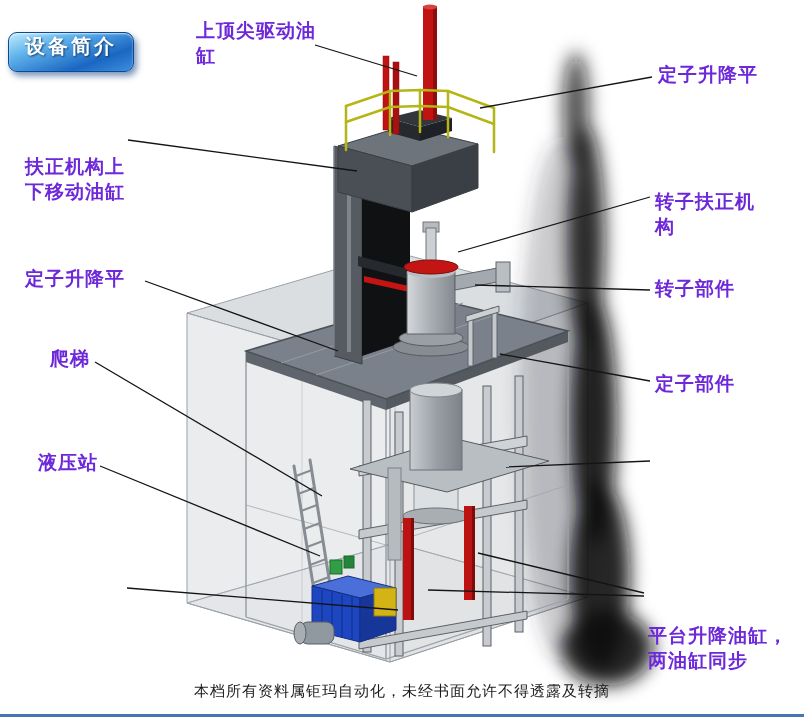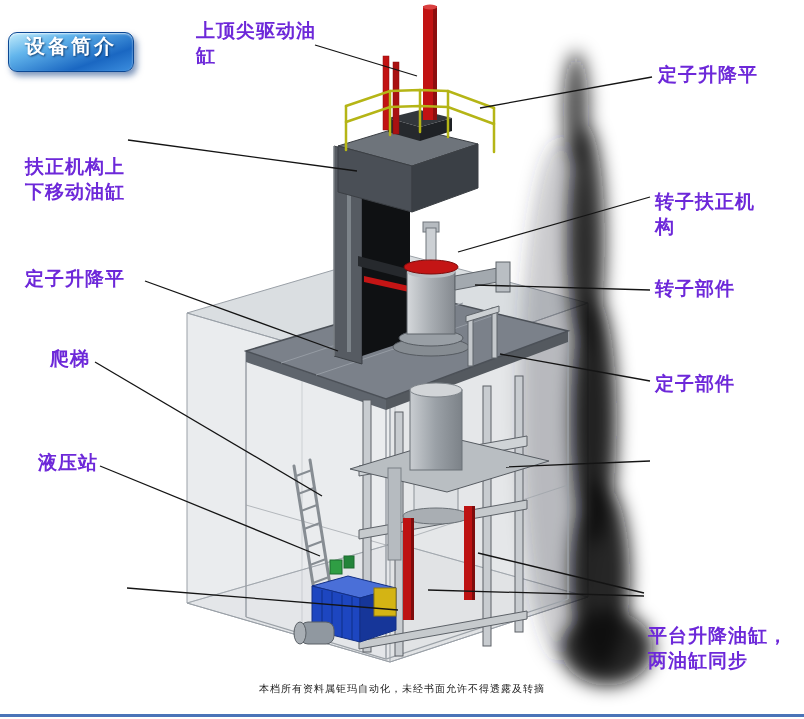--- a/index.html
+++ b/index.html
@@ -18,21 +18,21 @@
     position:absolute; left:8px; top:32px; width:126px; height:40px;
     display:flex; justify-content:center;
     border-radius:9px; border:1px solid #0c4894;
     background:linear-gradient(160deg,#c3ecfb 0%,#62b5ec 30%,#1a67c2 72%,#3c8ede 100%);
     box-shadow:3px 4px 6px rgba(15,60,130,.55), inset 0 1px 2px rgba(255,255,255,.7);
     color:#fff; font-size:20px; font-weight:700; letter-spacing:3px;
     text-shadow:1px 1px 2px rgba(0,40,90,.8);
   }
   .footer {
     position:absolute; left:0; top:682px; width:100%; text-align:center;
-    font-size:10px; font-weight:500; color:#1a1a1a; letter-spacing:1px;
+    font-size:15px; font-weight:500; color:#1a1a1a; letter-spacing:1px;
   }
   .bottom-line { position:absolute; left:0; top:714px; width:100%; height:3px; background:#4a74b8; }
 </style>
 </head>
 <body>
 
 <div class="stage">
 
   <svg class="diagram" width="804" height="719" viewBox="0 0 804 719">
     <defs>

